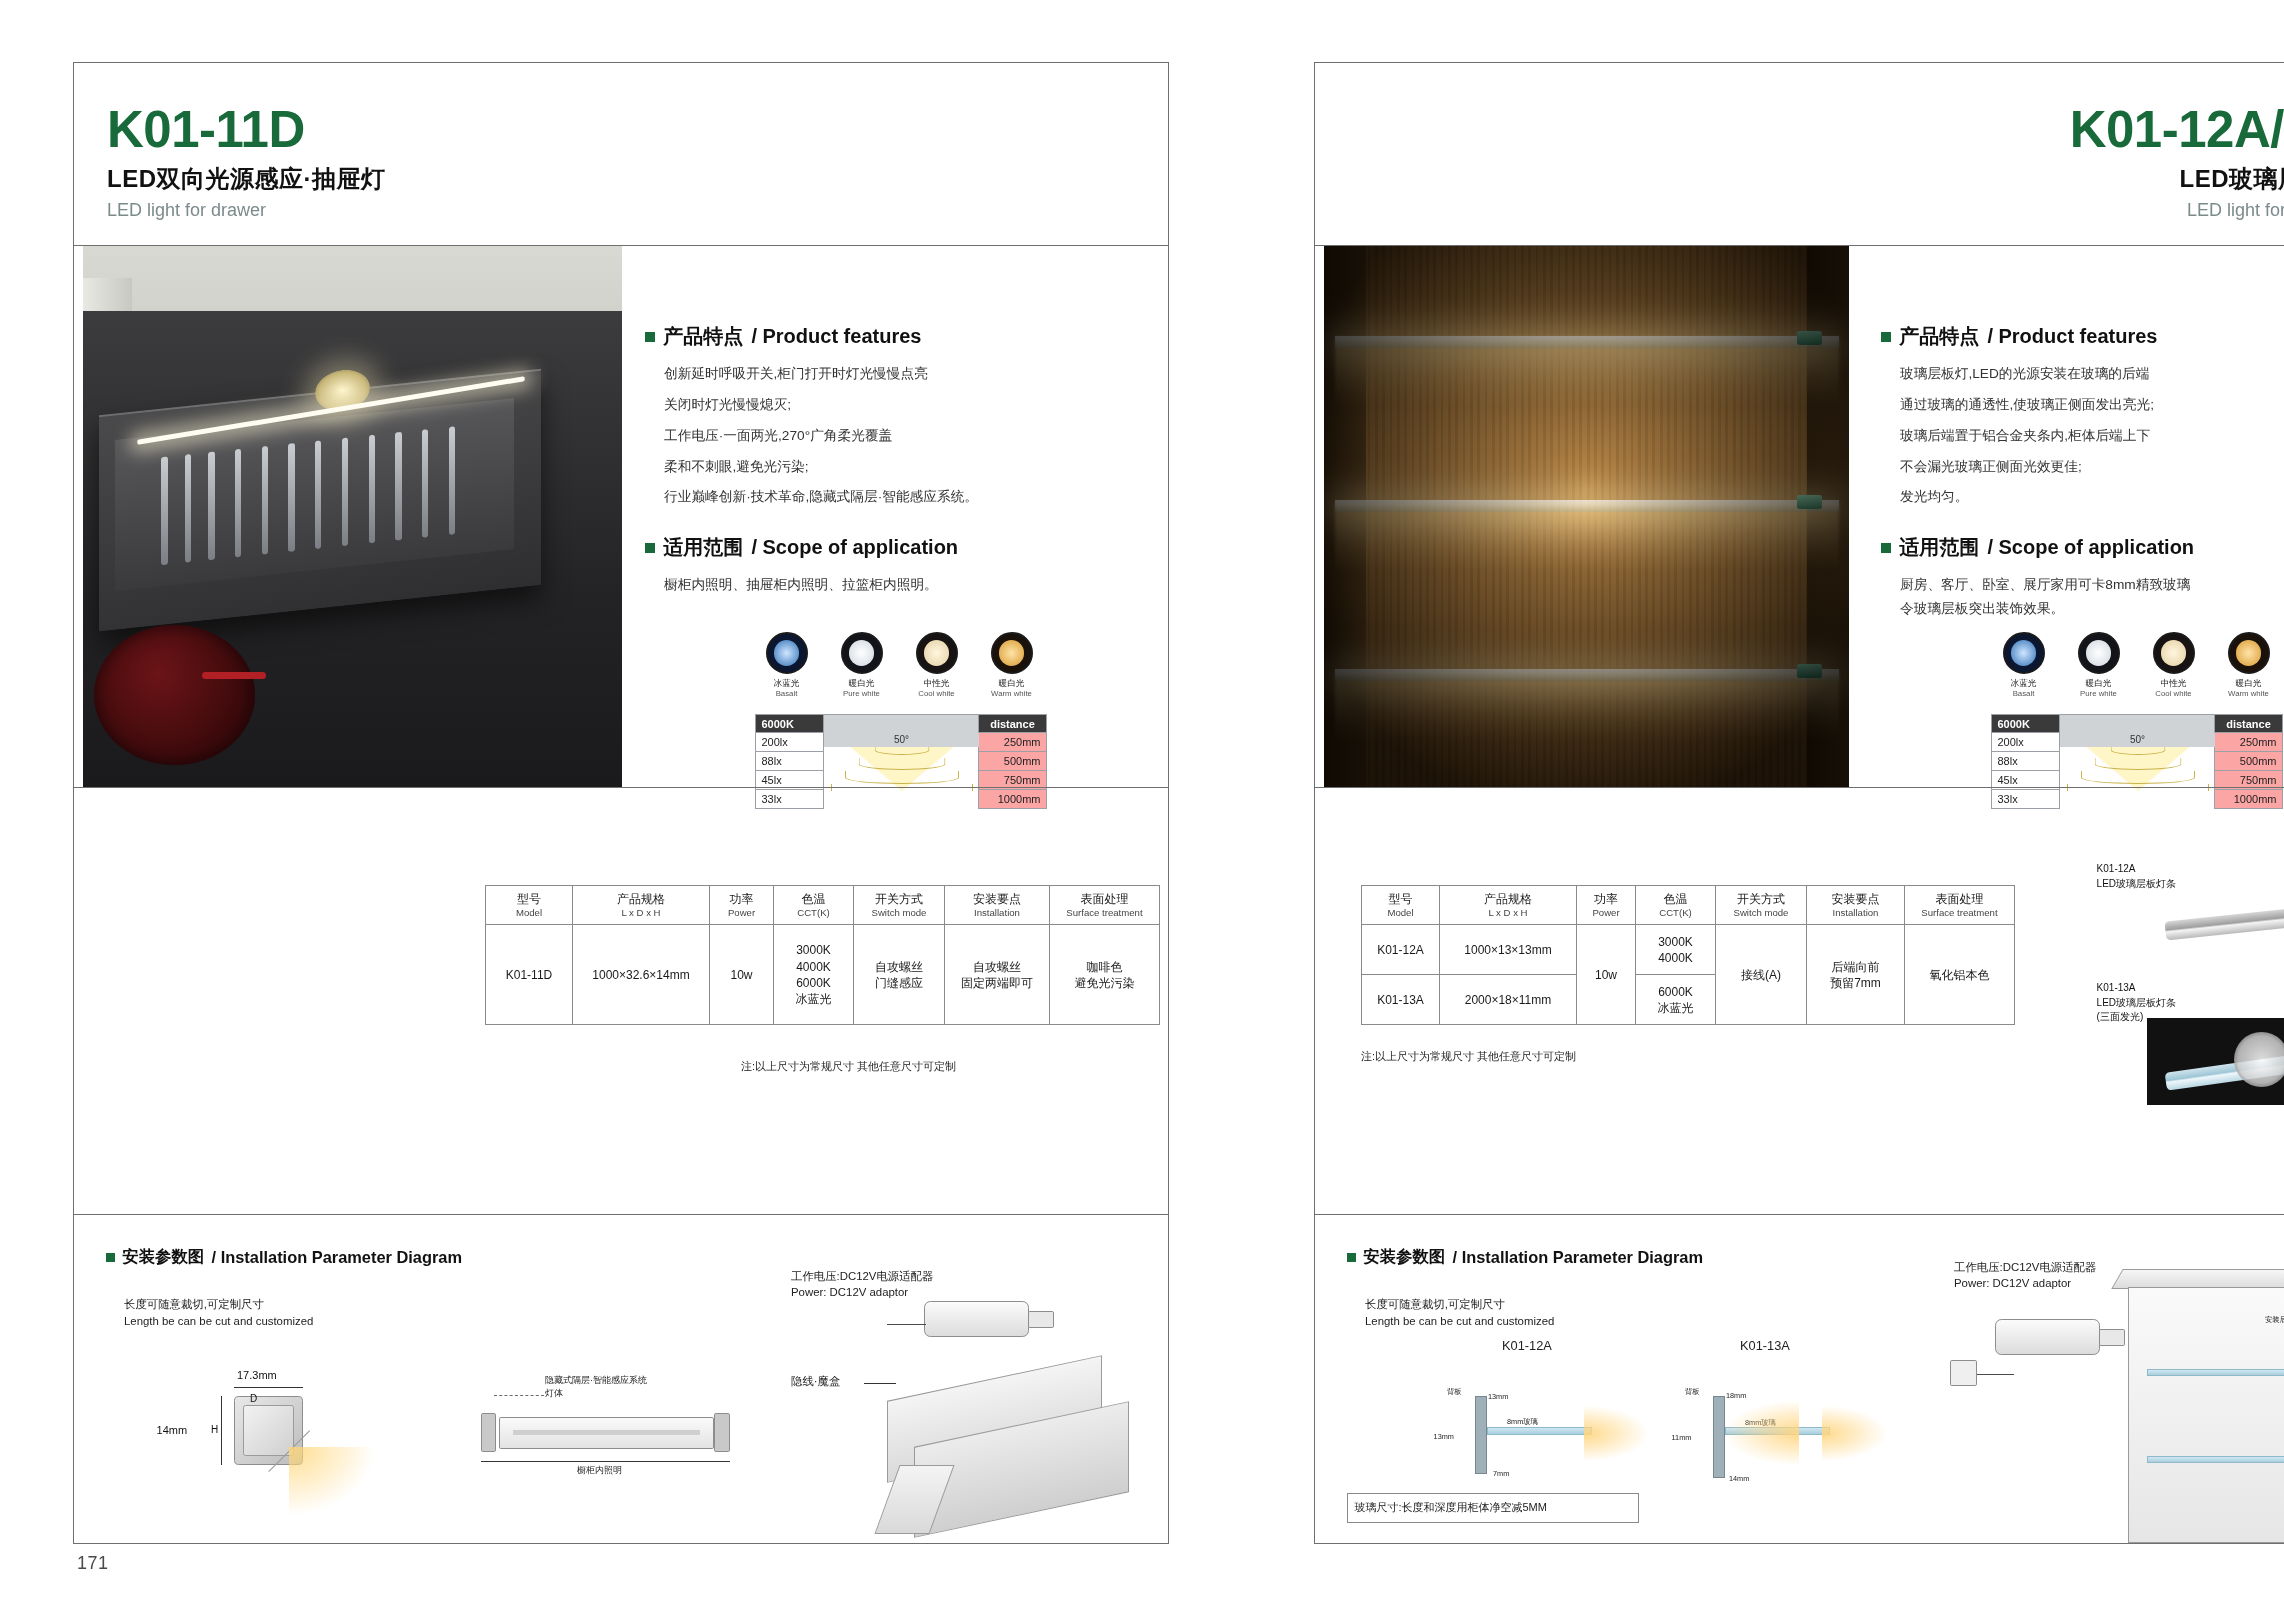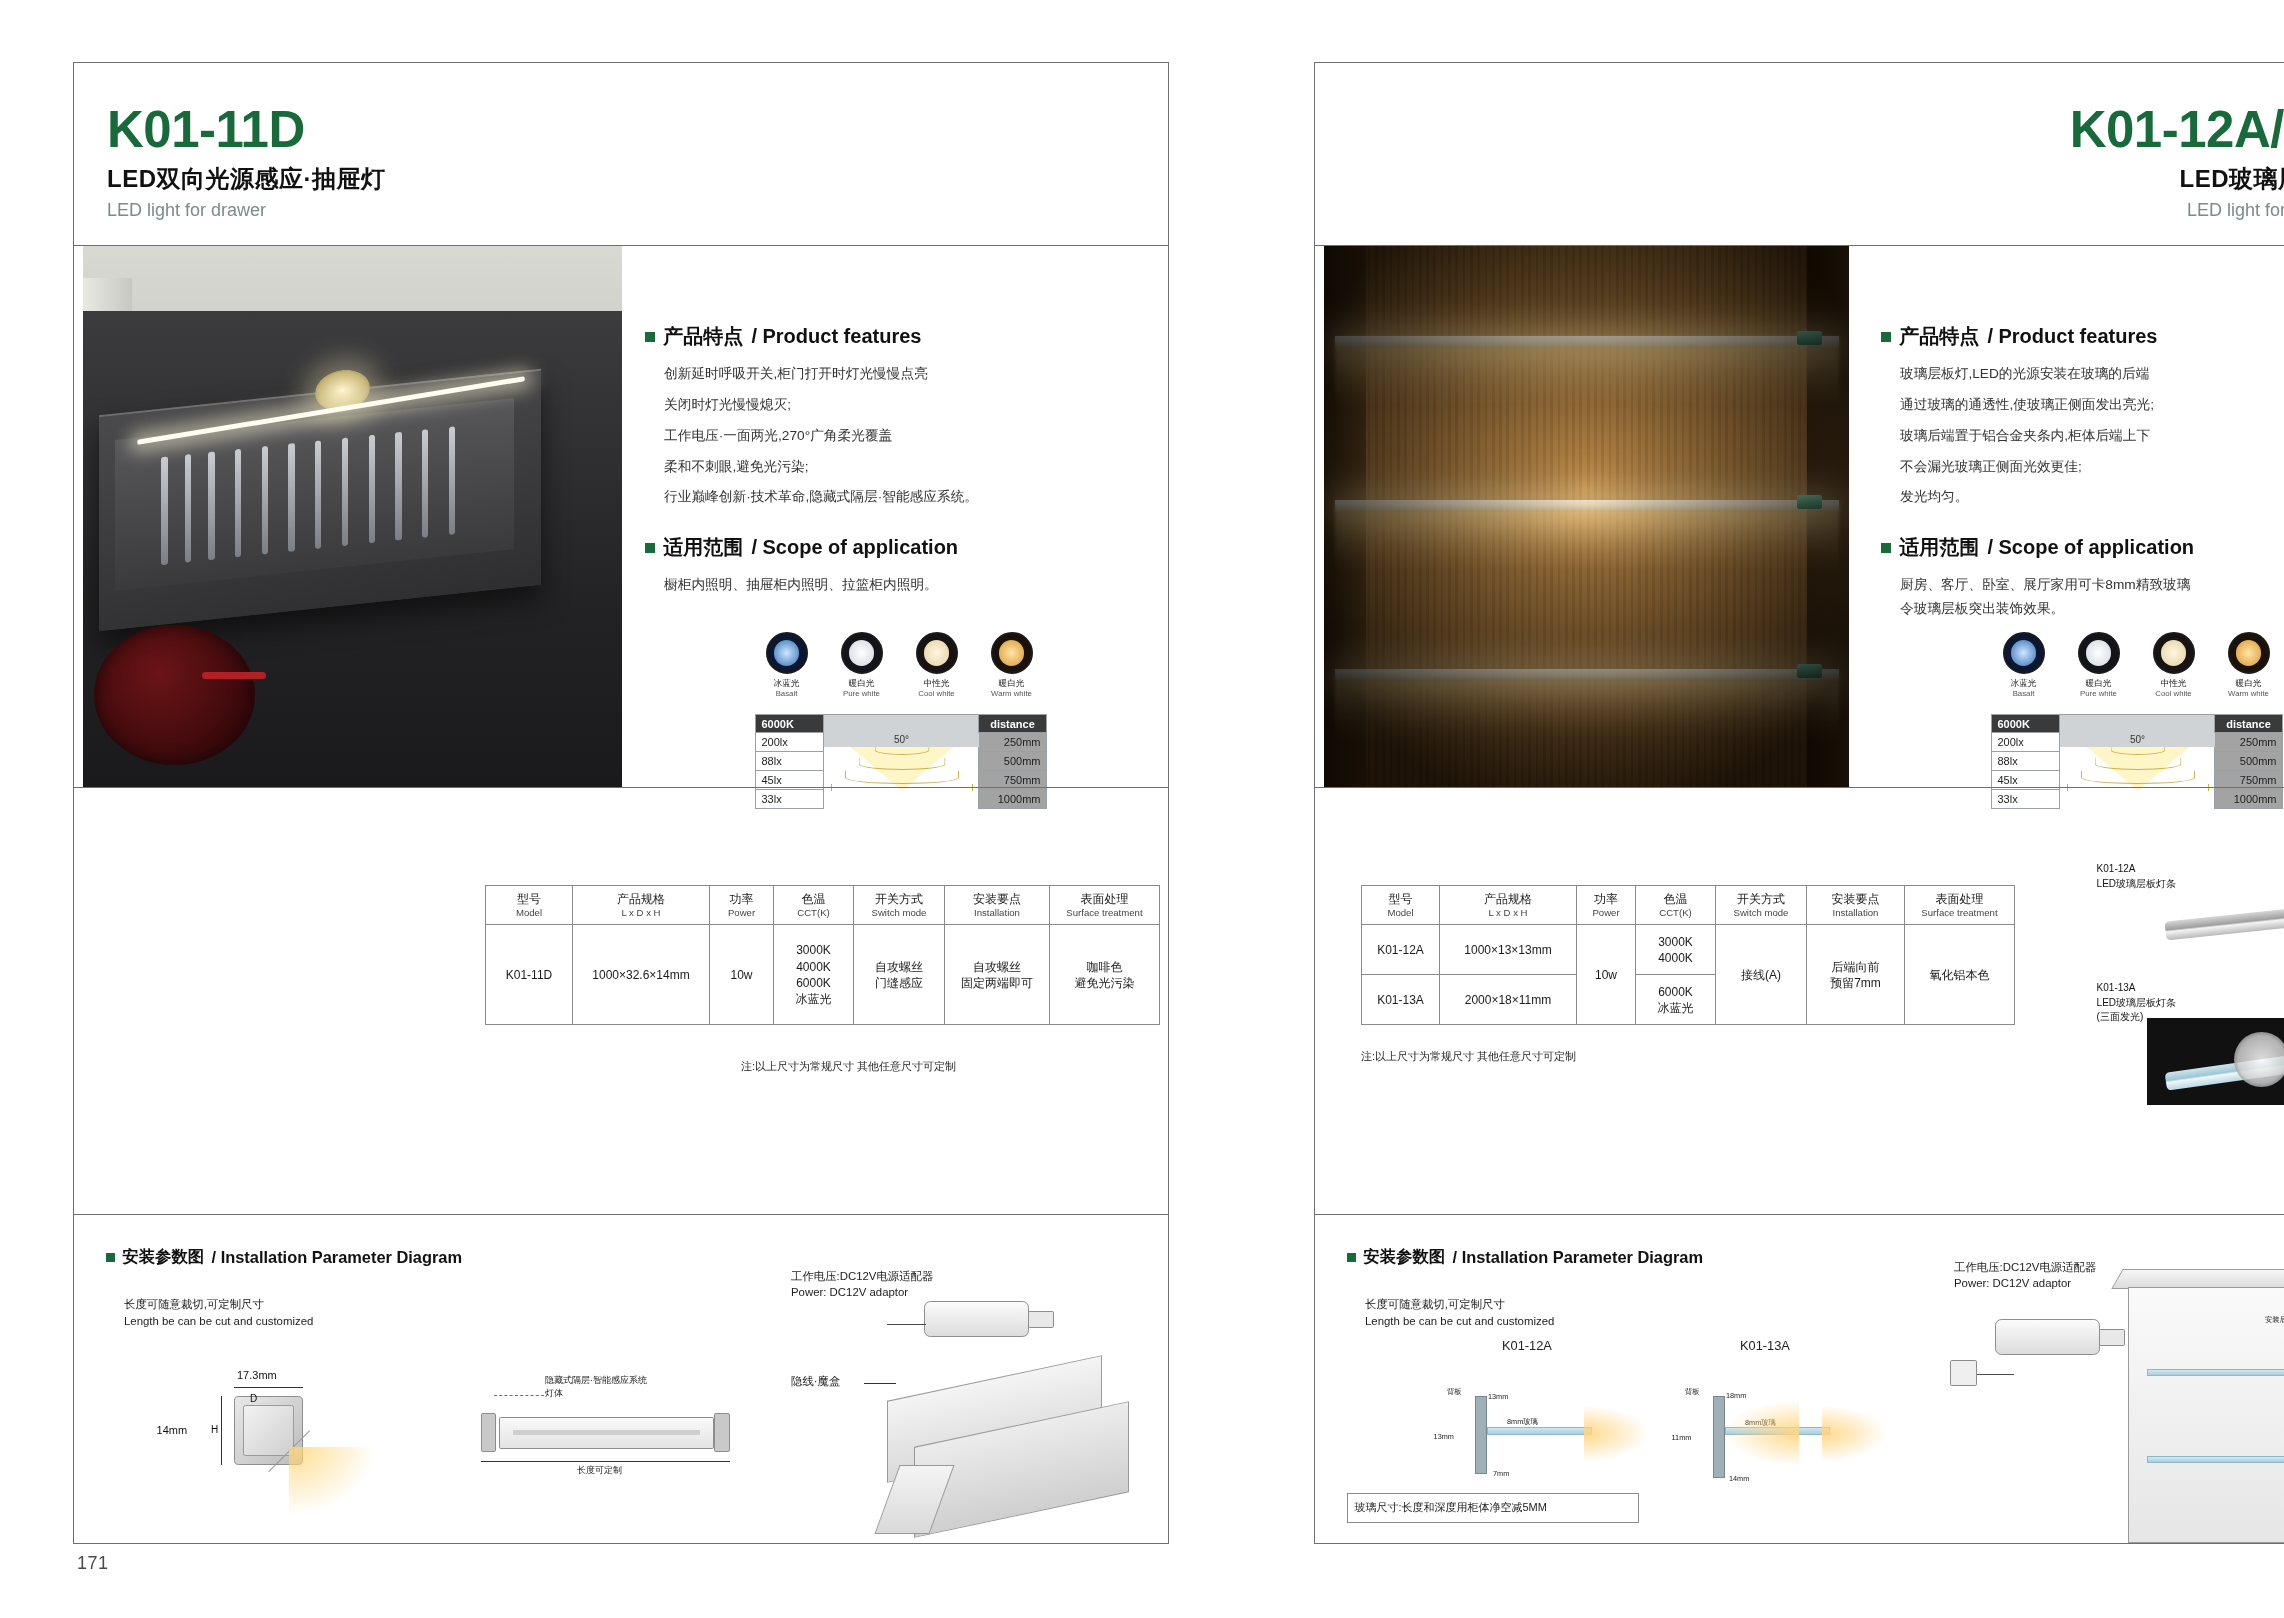--- a/index.html
+++ b/index.html
@@ -180,21 +180,21 @@
   .beam .brow { display: flex; align-items: stretch; height: 19px; font-size: 11px; }
   .beam .bl {
     width: 69px; border: 0.5px solid #9aa0a6; border-top: none;
     display: flex; align-items: center; padding-left: 5.5px; color: #222;
     background: #fff;
   }
   .beam .bc { flex: 1; border-top: none; position: relative; overflow: hidden; }
   .beam .br {
     width: 69px; border: 0.5px solid #9aa0a6; border-top: none;
     display: flex; align-items: center; justify-content: flex-end; padding-right: 5.5px; color: #222;
-    background: #a3a3a3;
+    background: #fca5a5;
   }
   .beam .head .bl, .beam .head .br, .beam .head .bc { border-top: 0.5px solid #9aa0a6; }
   .beam .head .bl { background: #3a3a3a; color: #fff; font-weight: bold; }
   .beam .head .br { background: #3a3a3a; color: #fff; font-weight: bold; justify-content: center; padding: 0; }
   .beam .head .bc { background: #cfd3d6; }
   .beam-wrap { position: relative; }
   .beam-graphic {
     position: absolute; left: 69px; top: 19px; width: 155px; height: 58px;
     overflow: hidden;
   }
@@ -577,21 +577,21 @@
       <div style="position:absolute; left:393px; top:1311px; width:311px; height:119px;text-decoration:underline;">
         <div class="dashed" style="left:27px; top:21px; width:50px;"></div>
         <div class="tiny" style="position:absolute; left:78px; top:0px; width:192px;">
           <div>隐藏式隔层·智能感应系统</div>
           <div>灯体</div>
         </div>
         <div class="endblk" style="left:13.7px; top:39px;"></div>
         <div class="strip-draw" style="left:32px; top:43px; width:215px;"></div>
         <div class="endblk" style="left:247px; top:39px;"></div>
         <div class="dimline" style="left:13.7px; top:87px; width:249px; height:0.9px;"></div>
-        <div class="tiny" style="position:absolute; left:110px; top:90px;">长度可定制</div>
+        <div class="tiny" style="position:absolute; left:110px; top:90px;">橱柜内照明</div>
       </div>
 
       <div style="position:absolute; left:676px; top:1206px; width:402px; height:265px;">
         <div class="tiny" style="position:absolute; left:41px; top:0; width:192px; font-size:11.4px;">
           <div>工作电压:DC12V电源适配器</div>
           <div>Power: DC12V adaptor</div>
         </div>
         <div class="adaptor" style="left:174px; top:32px;">
           <div class="plug"></div>
         </div>

